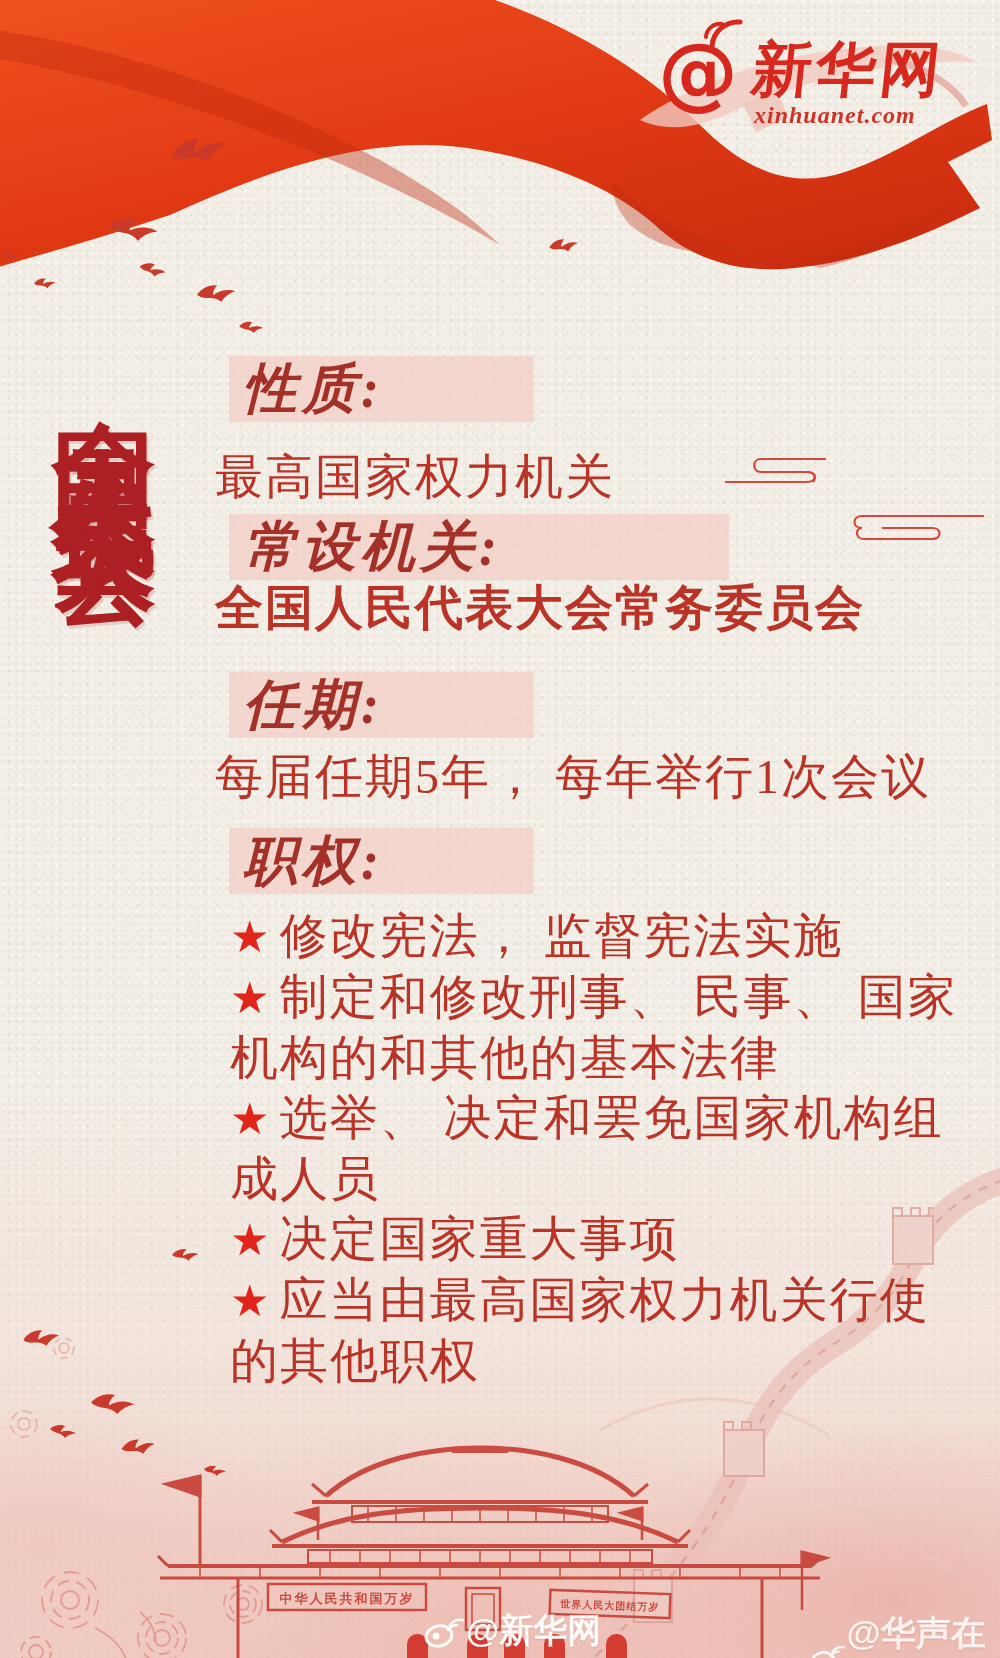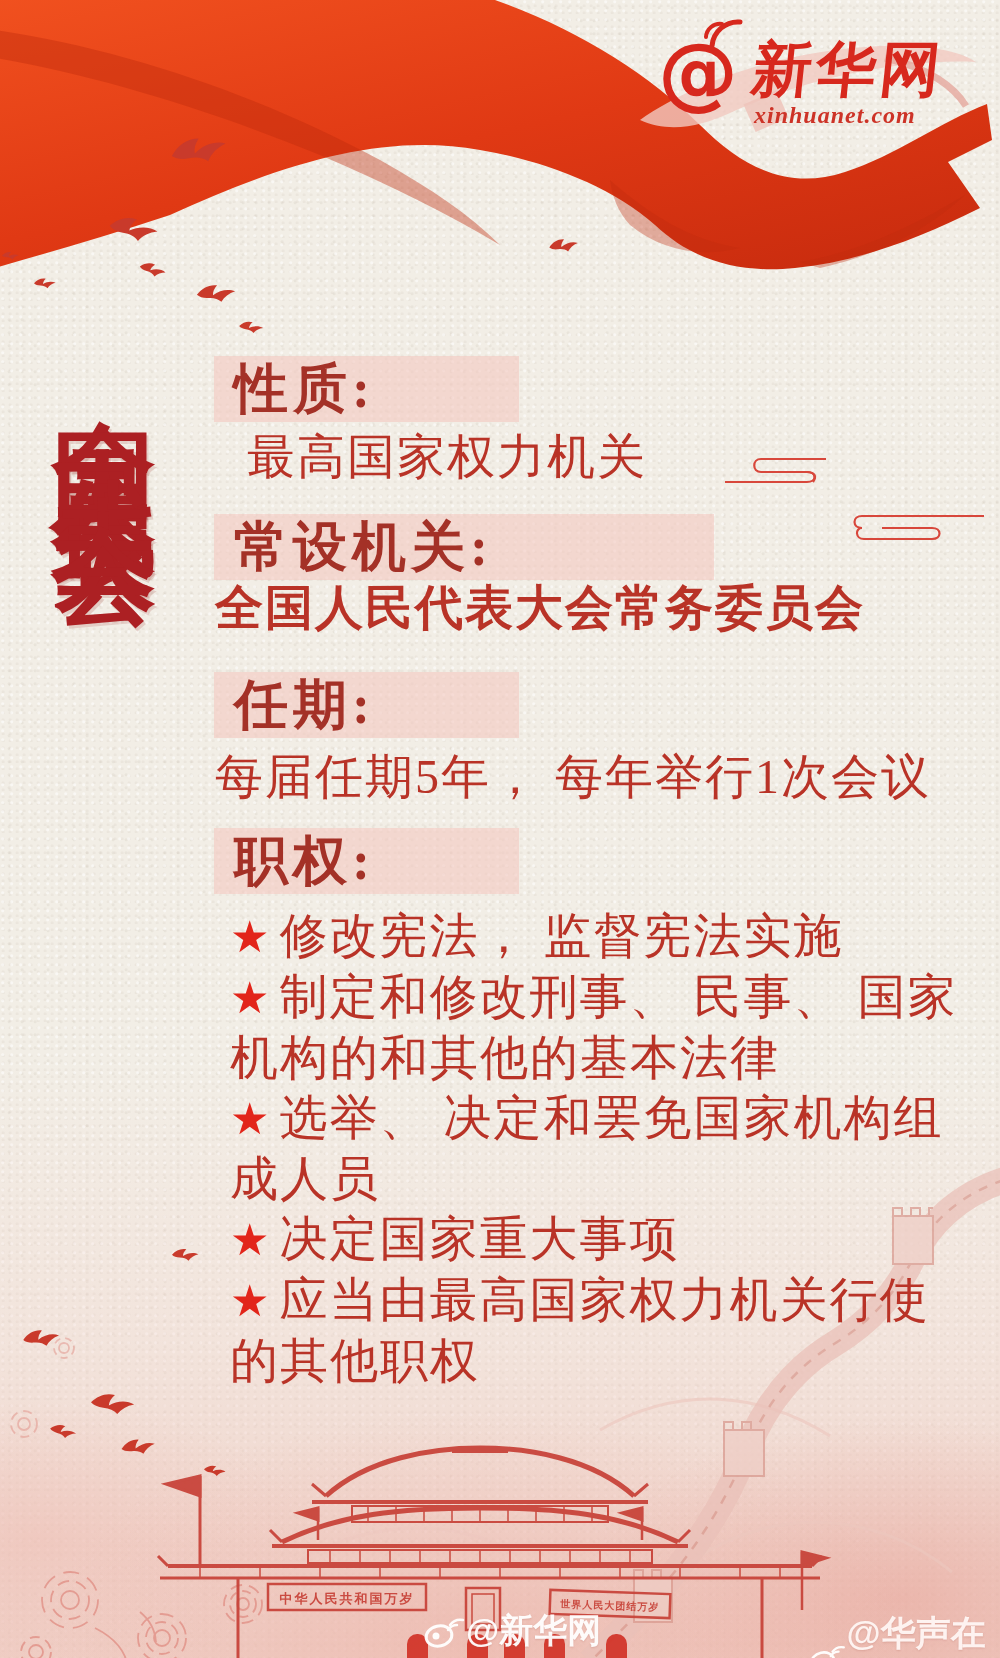--- a/index.html
+++ b/index.html
@@ -24,25 +24,25 @@
   .decor{position:absolute;left:0;top:0;z-index:2;}
   .content{position:absolute;left:0;top:0;width:1000px;height:1658px;z-index:3;}
 
   .v-title{
     position:absolute;left:44px;top:336px;
     writing-mode:vertical-rl;text-orientation:upright;
     font-size:104px;line-height:120px;letter-spacing:15px;font-weight:bold;
     color:#ac2023;text-shadow:2px 3px 0 rgba(140,20,16,.15);
   }
   .sec-head{
-    position:absolute;left:214px;box-sizing:border-box;
+    position:absolute;left:229px;box-sizing:border-box;
     background:rgba(243,200,192,.6);
-    color:#a43127;font-weight:bold;
+    color:#a43127;font-style:italic;font-weight:bold;
     font-size:54px;line-height:66px;height:66px;
-    padding-left:20px;letter-spacing:5px;white-space:nowrap;
+    padding-left:14px;letter-spacing:5px;white-space:nowrap;
   }
   .sec-body{
     position:absolute;left:215px;color:#b93327;
     font-size:48px;line-height:58px;letter-spacing:2px;white-space:nowrap;
   }
   .powers{
     position:absolute;left:215px;top:906px;width:740px;
     color:#b93327;font-size:48px;line-height:60px;letter-spacing:2px;margin-left:15px;
   }
   .star{
@@ -234,21 +234,21 @@
 
     <div class="logo">
       <span class="logo-at">@</span>
       <span class="logo-name">新华网</span>
       <div class="logo-domain">xinhuanet.com</div>
     </div>
 
     <div class="v-title">全国人民代表大会</div>
 
     <div class="sec-head" style="top:356px;width:305px;">性质:</div>
-    <div class="sec-body" style="top:428px;margin-left:32px;">最高国家权力机关</div>
+    <div class="sec-body" style="top:448px;">最高国家权力机关</div>
 
     <div class="sec-head" style="top:514px;width:500px;">常设机关:</div>
     <div class="sec-body" style="top:579px;font-weight:bold;">全国人民代表大会常务委员会</div>
 
     <div class="sec-head" style="top:672px;width:305px;">任期:</div>
     <div class="sec-body" style="top:748px;">每届任期5年， 每年举行1次会议</div>
 
     <div class="sec-head" style="top:828px;width:305px;">职权:</div>
     <div class="powers">
       <div class="power-item"><span class="star">★</span><span>修改宪法， 监督宪法实施</span></div>

